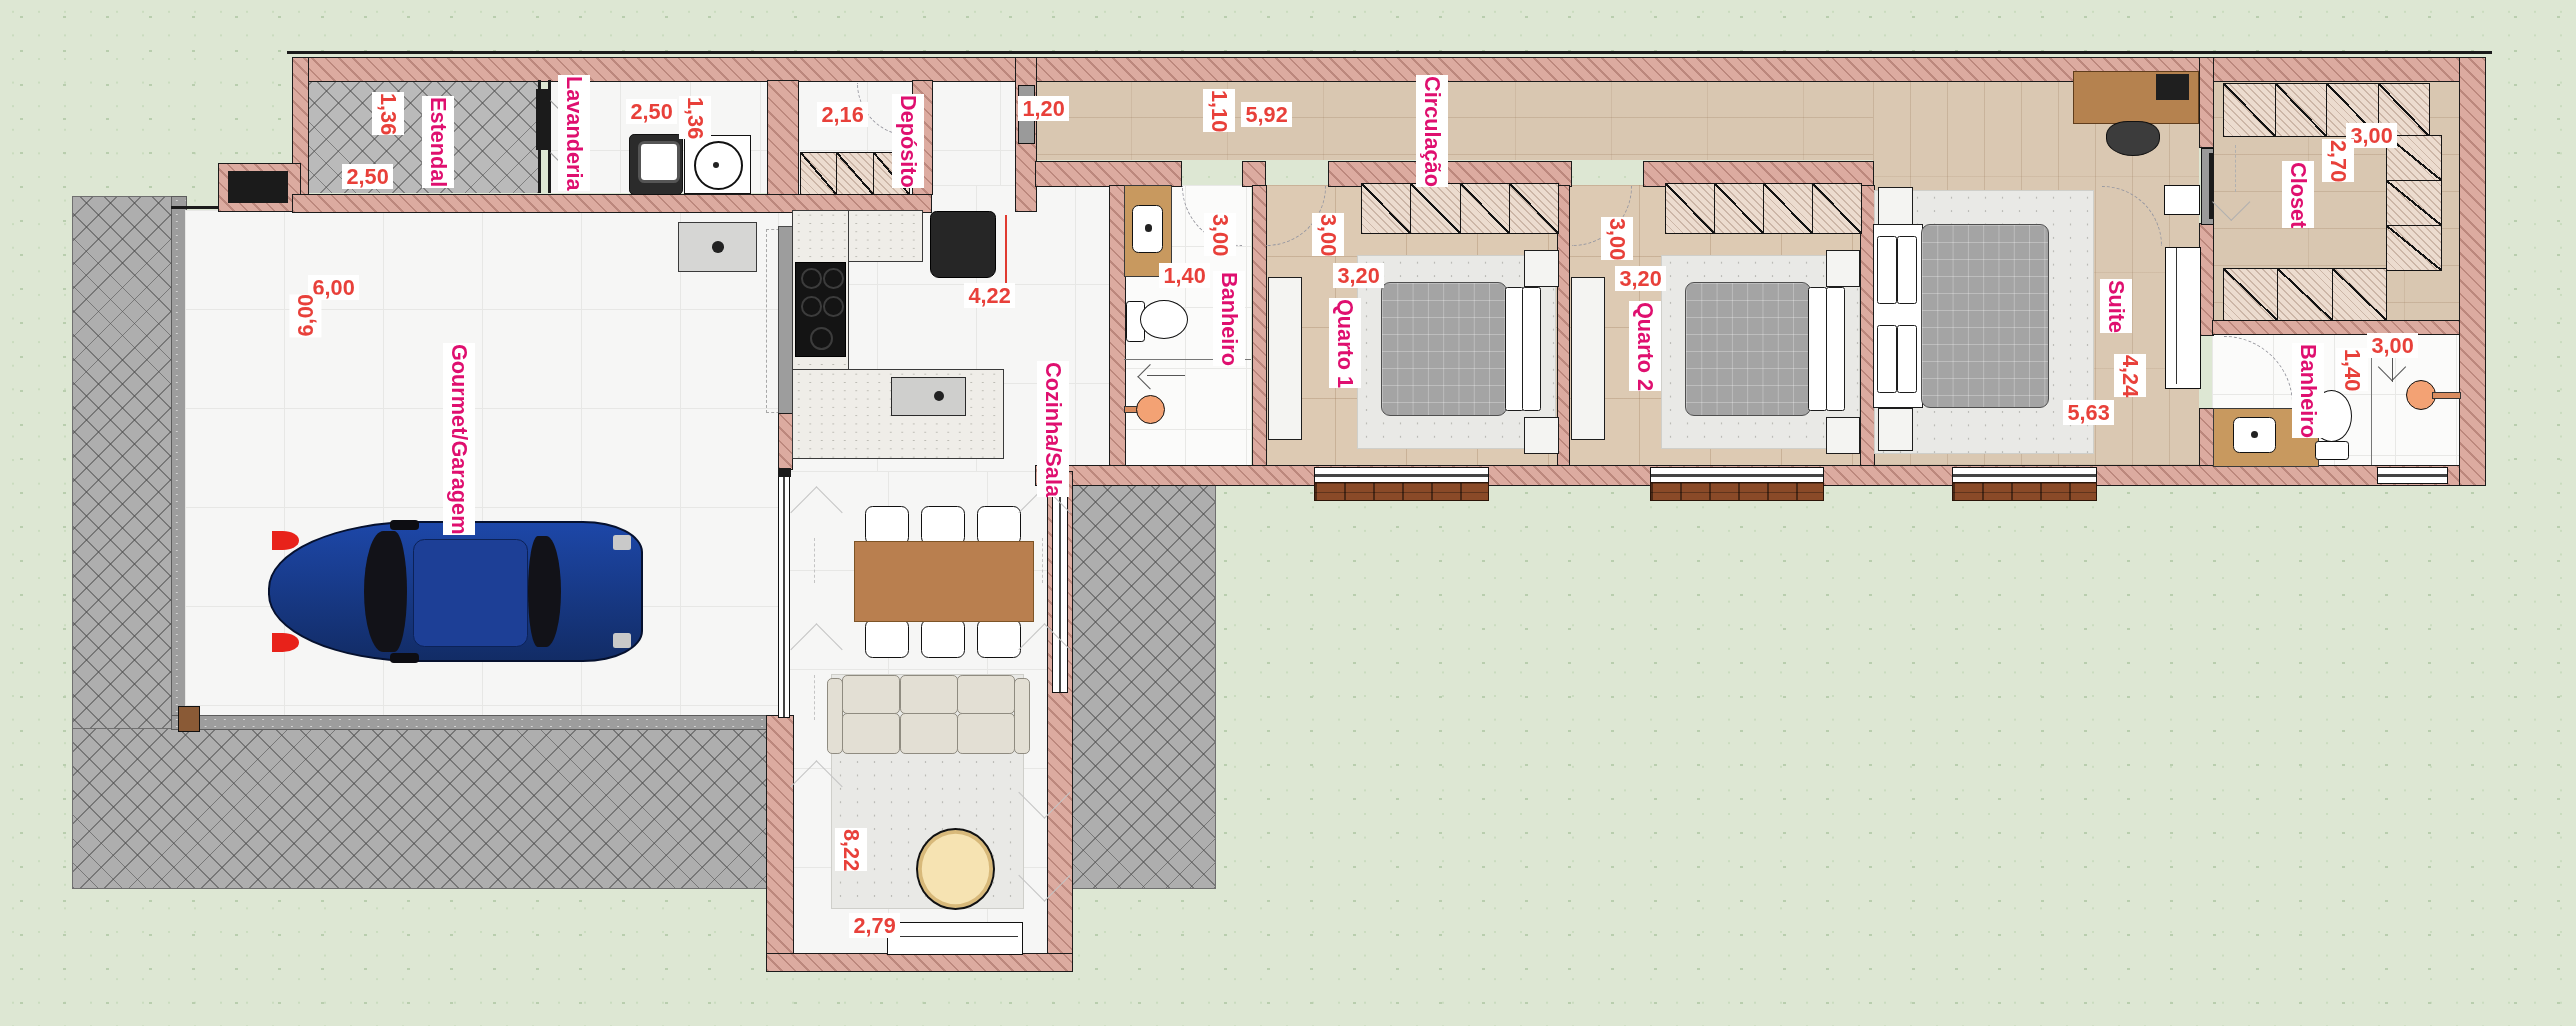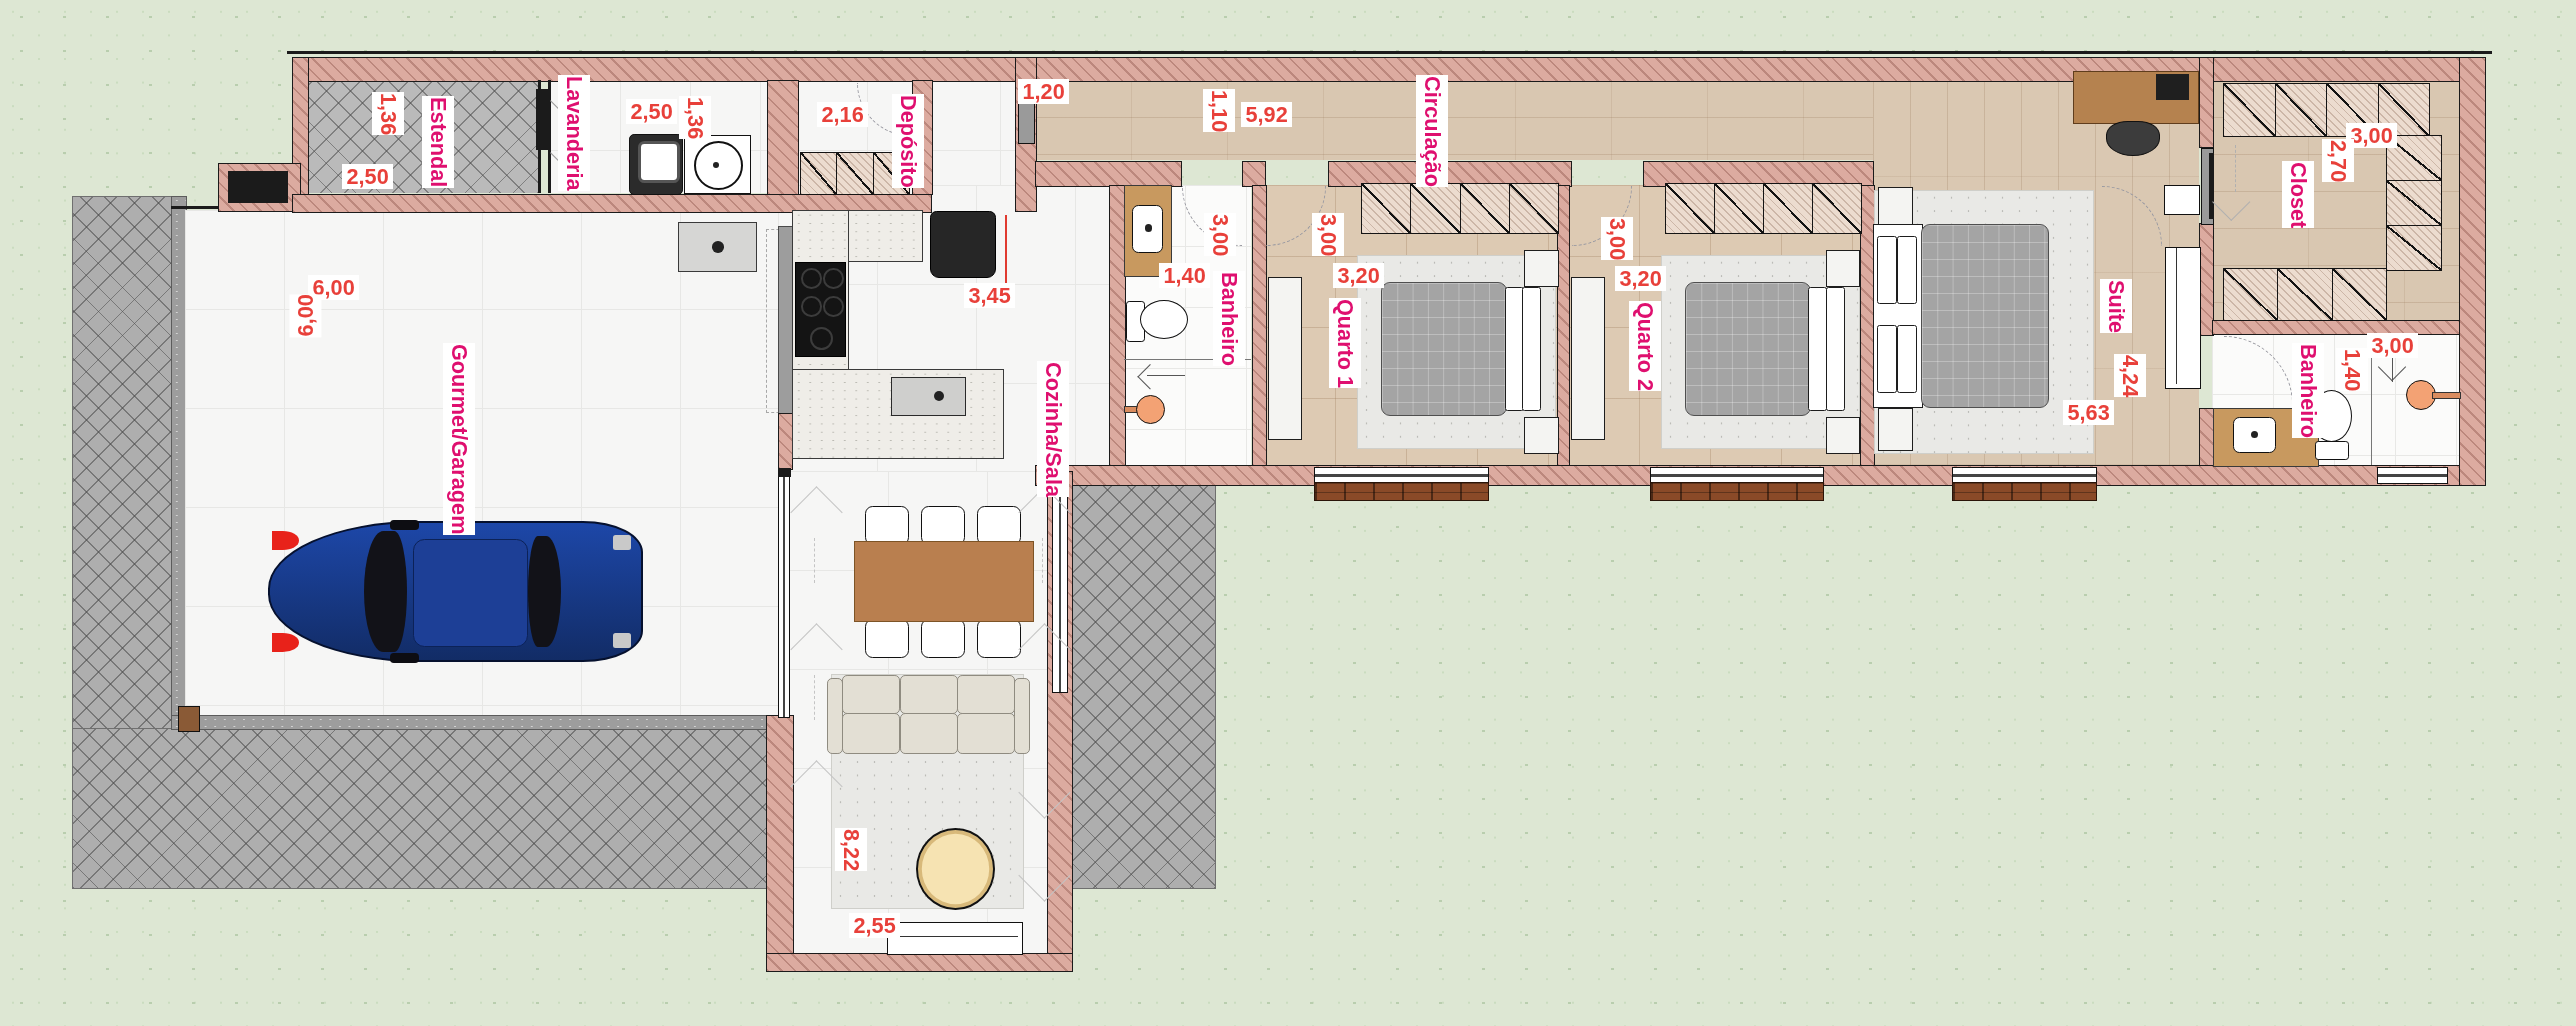--- a/index.html
+++ b/index.html
@@ -346,21 +346,21 @@
   <div class="arc arc-bl" style="left:2224px;top:336px;width:68px;height:68px"></div>
 
   <div class="lbl dim v" style="left:372px;top:92px">1,36</div>
   <div class="lbl dim" style="left:342px;top:164px">2,50</div>
   <div class="lbl room v" style="left:422px;top:96px">Estendal</div>
   <div class="lbl dim" style="left:626px;top:99px">2,50</div>
   <div class="lbl dim v" style="left:679px;top:96px">1,36</div>
   <div class="lbl room v" style="left:558px;top:75px">Lavanderia</div>
   <div class="lbl dim" style="left:817px;top:102px">2,16</div>
   <div class="lbl room v" style="left:892px;top:94px">Depósito</div>
-  <div class="lbl dim" style="left:1018px;top:79px">1,20</div>
+  <div class="lbl dim" style="left:1018px;top:96px">1,20</div>
   <div class="lbl dim v" style="left:1203px;top:89px">1,10</div>
   <div class="lbl dim" style="left:1241px;top:102px">5,92</div>
   <div class="lbl room v" style="left:1416px;top:75px">Circulação</div>
   <div class="lbl dim v" style="left:1204px;top:213px">3,00</div>
   <div class="lbl dim" style="left:1159px;top:263px">1,40</div>
   <div class="lbl room v" style="left:1213px;top:271px">Banheiro</div>
   <div class="lbl dim v" style="left:1312px;top:213px">3,00</div>
   <div class="lbl dim" style="left:1333px;top:263px">3,20</div>
   <div class="lbl room v" style="left:1329px;top:298px">Quarto 1</div>
   <div class="lbl dim v" style="left:1601px;top:217px">3,00</div>
@@ -371,19 +371,19 @@
   <div class="lbl dim" style="left:2063px;top:400px">5,63</div>
   <div class="lbl room v" style="left:2282px;top:161px">Closet</div>
   <div class="lbl dim" style="left:2346px;top:123px">3,00</div>
   <div class="lbl dim v" style="left:2322px;top:139px">2,70</div>
   <div class="lbl room v" style="left:2292px;top:343px">Banheiro</div>
   <div class="lbl dim v" style="left:2336px;top:348px">1,40</div>
   <div class="lbl dim" style="left:2367px;top:333px">3,00</div>
   <div class="lbl dim" style="left:308px;top:275px">6,00</div>
   <div class="lbl dim v flip" style="left:289px;top:294px">6,00</div>
   <div class="lbl room v" style="left:443px;top:343px">Gourmet/Garagem</div>
-  <div class="lbl dim" style="left:964px;top:283px">3,45</div>
+  <div class="lbl dim" style="left:964px;top:283px">4,22</div>
   <div class="lbl room v" style="left:1037px;top:361px">Cozinha/Sala</div>
   <div class="lbl dim v" style="left:835px;top:828px">8,22</div>
-  <div class="lbl dim" style="left:849px;top:913px">2,55</div>
+  <div class="lbl dim" style="left:849px;top:913px">2,79</div>
 
 </div>
 
 
 </body></html>

